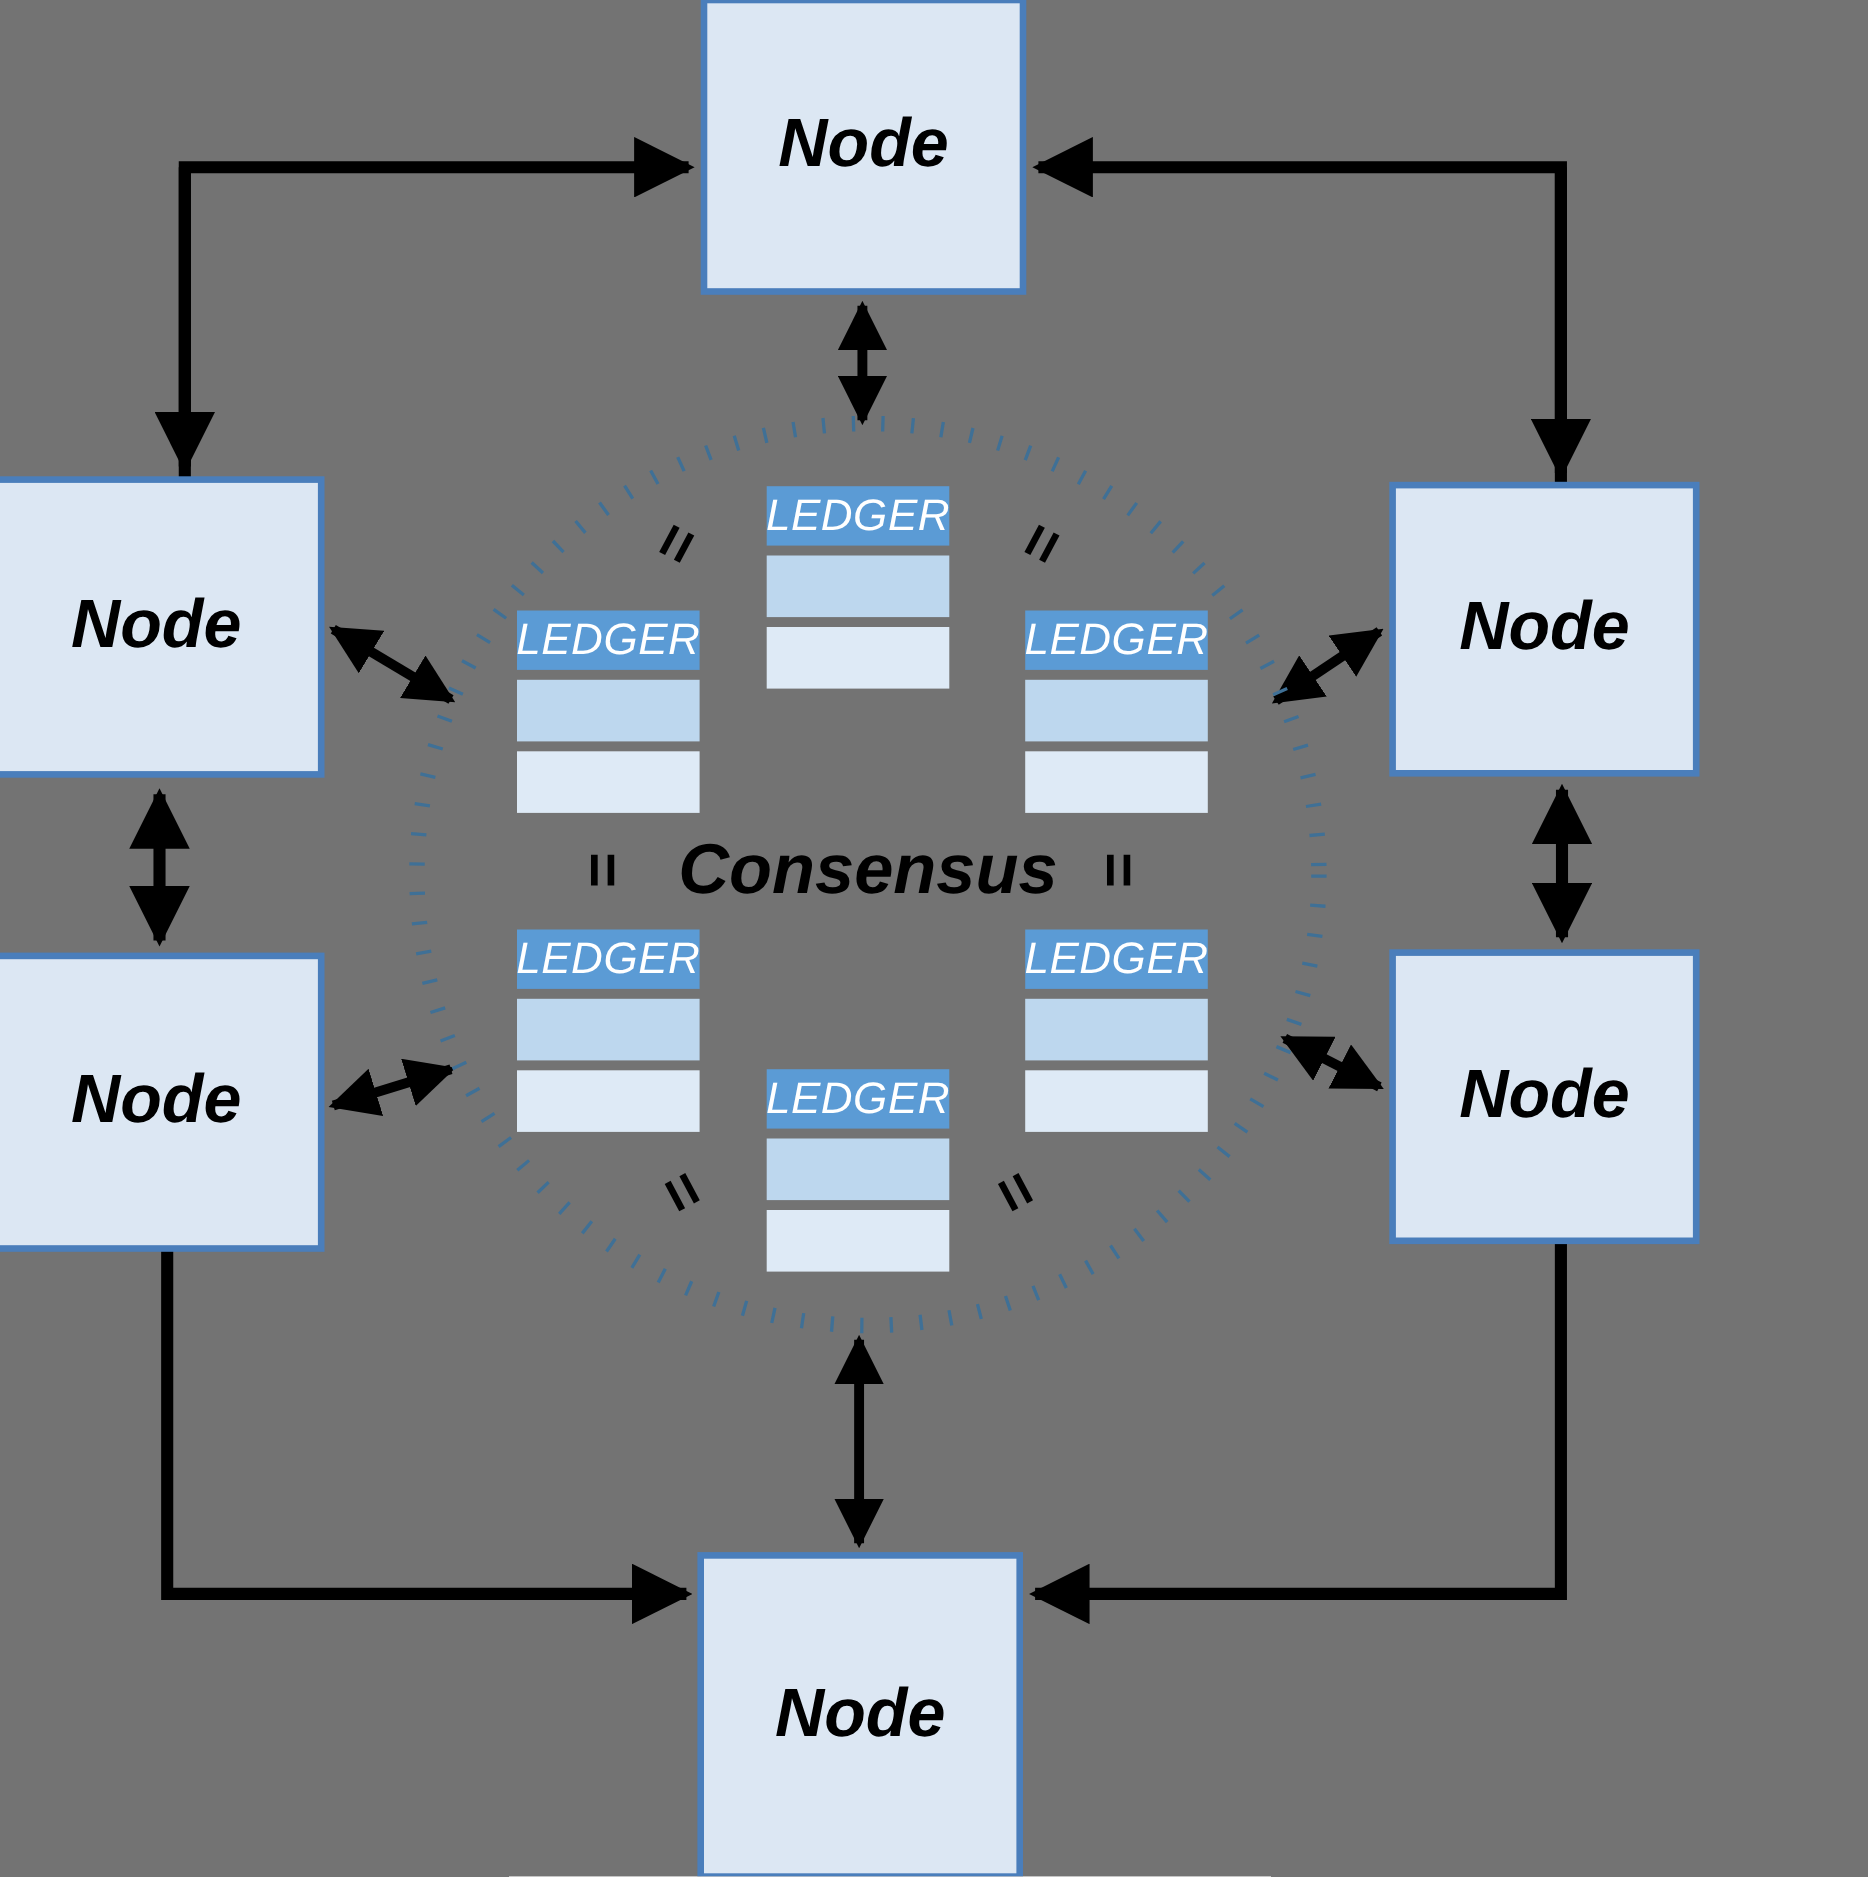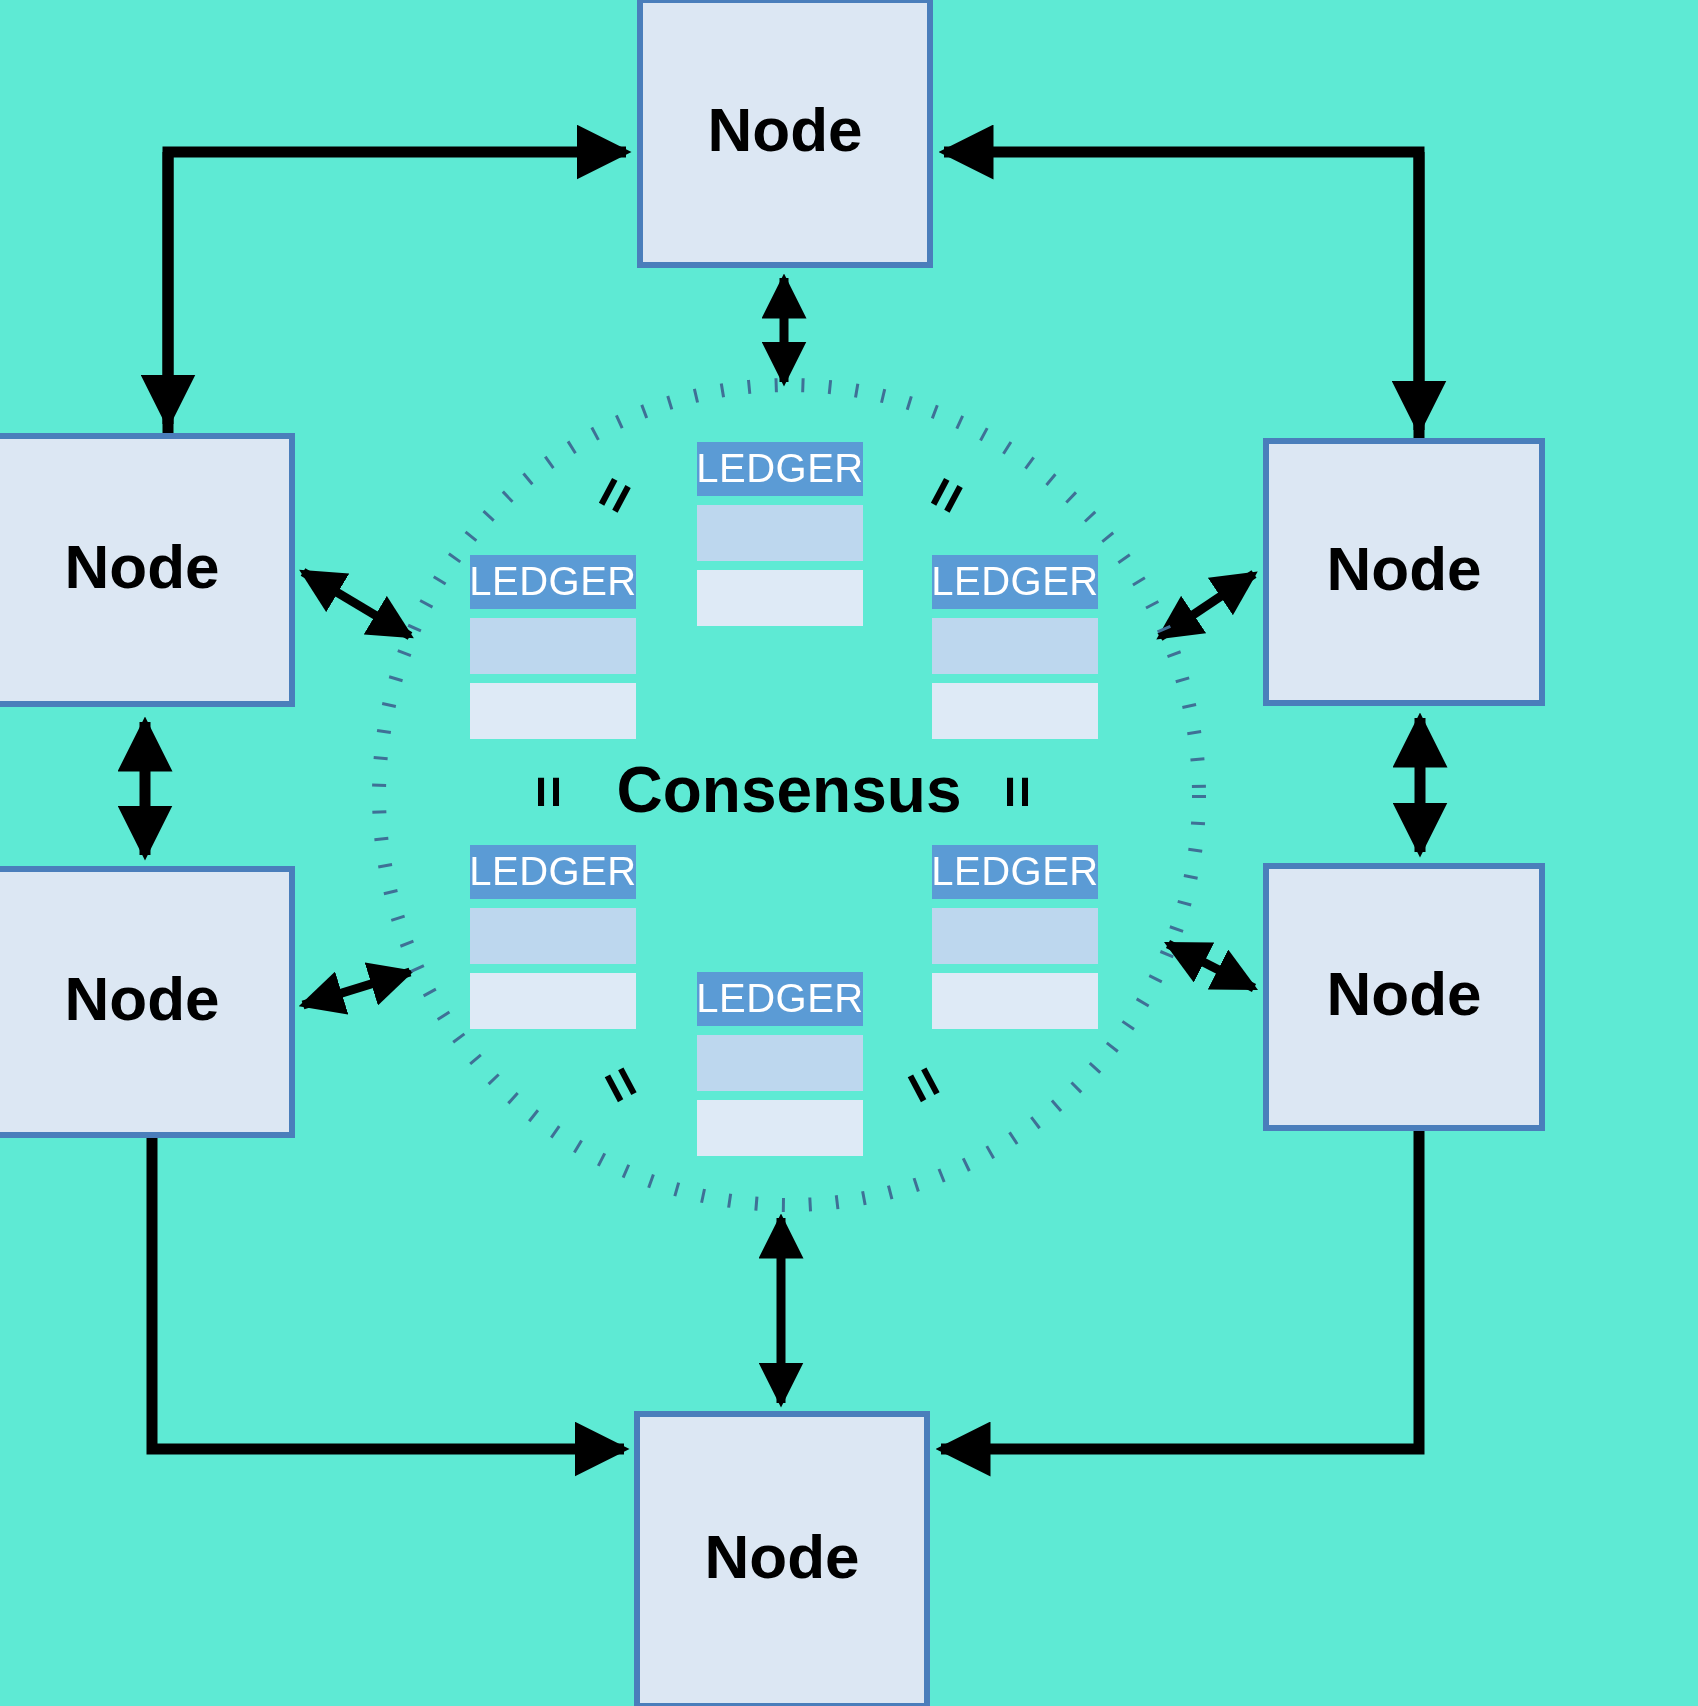--- a/index.html
+++ b/index.html
@@ -10,21 +10,22 @@
   body {
     width: 1698px;
     height: 1706px;
     font-family: "Liberation Sans", sans-serif;
     overflow: hidden;
   }
   #diagram-root {
     position: relative;
     width: 1698px;
     height: 1706px;
-    background: #5eead4;
+    background: #737373;
+    font-style: italic;
   }
   svg.layer {
     position: absolute;
     top: 0;
     left: 0;
     width: 1698px;
     height: 1706px;
   }
   .node-label {
     font-family: "Liberation Sans", sans-serif;

